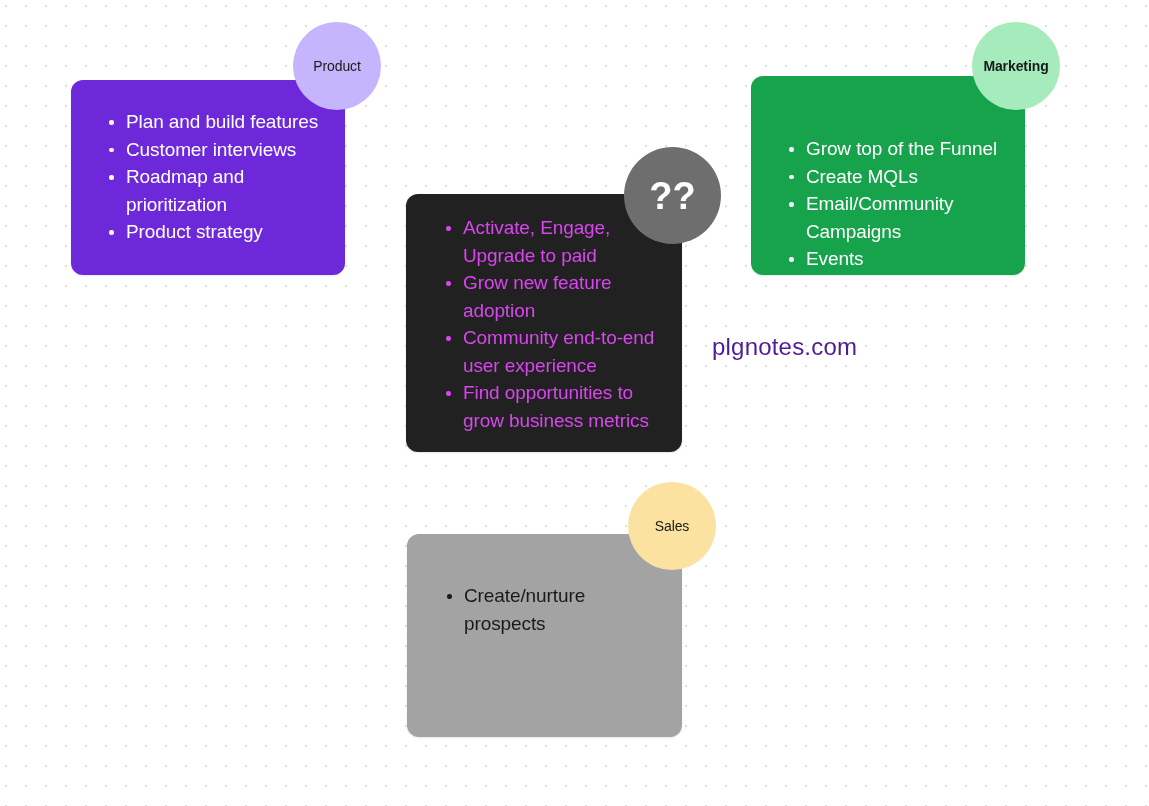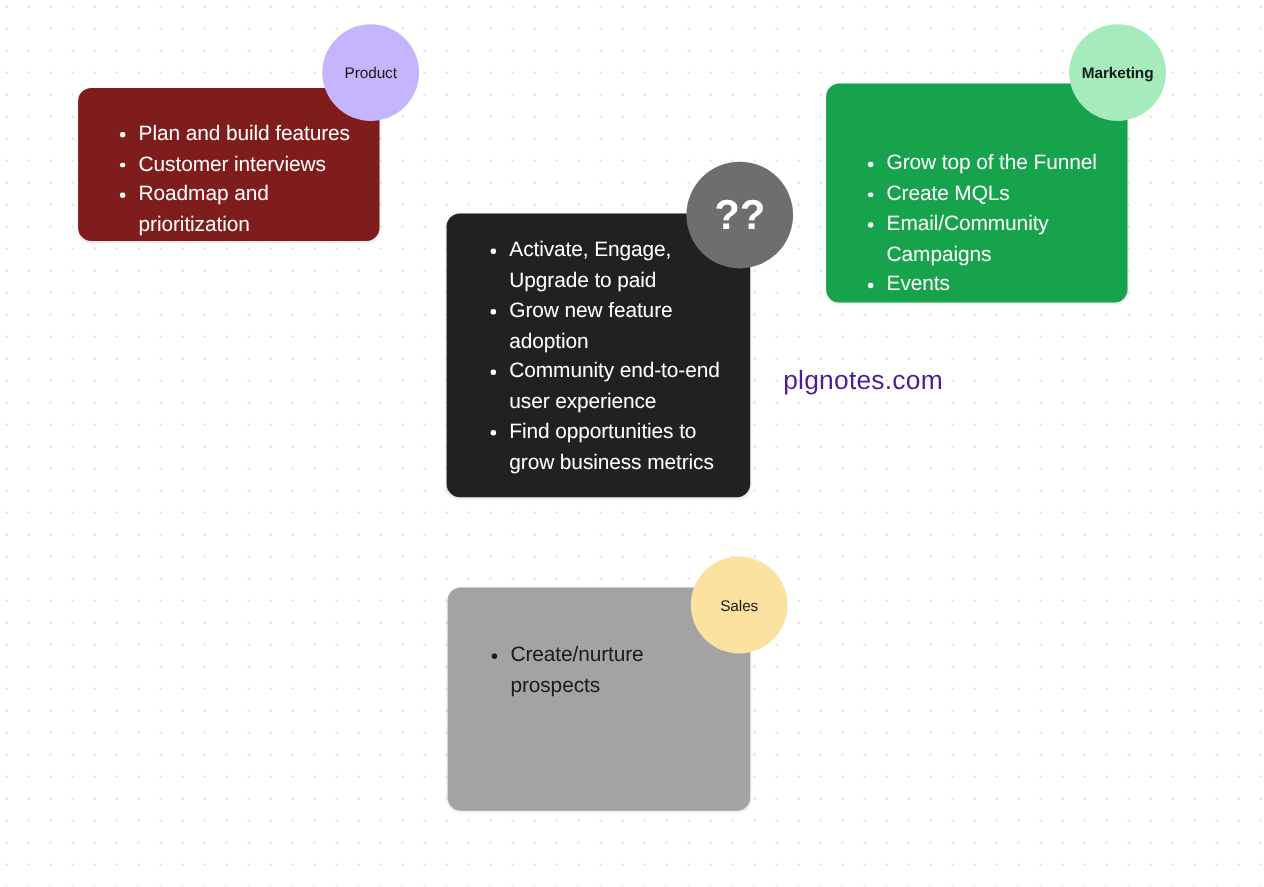--- a/index.html
+++ b/index.html
@@ -66,41 +66,41 @@
     top: 12px;
     width: 4.5px;
     height: 4.5px;
     border-radius: 50%;
     background: currentColor;
   }
 
   
   #card-product {
     left: 71px;  top: 80px;
-    width: 274px; height: 139px;
-    background: #7f1d1d;
+    width: 274px; height: 195px;
+    background: #6d28d9;
     color: #ffffff;
     z-index: 2;
   }
   #card-product .card-list { padding: 28px 16px 0 33px; }
 
   #card-marketing {
     left: 751px; top: 76px;
     width: 274px; height: 199px;
     background: #16a34c;
     color: #ffffff;
     z-index: 2;
   }
   #card-marketing .card-list { padding: 32px 16px 0 33px; margin-top: 27px; }
 
   #card-growth {
     left: 406px; top: 194px;
     width: 276px; height: 258px;
     background: #212121;
-    color: #ffffff;
+    color: #d946ef;
     z-index: 4;
   }
   #card-growth .card-list { padding: 20px 16px 0 35px; }
 
   #card-sales {
     left: 407px; top: 534px;
     width: 275px; height: 203px;
     background: #a3a3a3;
     color: #1a1a1a;
     z-index: 2;
@@ -131,21 +131,21 @@
     z-index: 3;
   }
   #badge-marketing {
     left: 972px; top: 22px;
     width: 88px; height: 88px;
     background: #a5ebbb;
     z-index: 3;
     font-weight: bold;
   }
   #badge-sales {
-    left: 628px; top: 506px;
+    left: 628px; top: 482px;
     width: 88px; height: 88px;
     background: #fbe2a0;
     z-index: 3;
   }
   #badge-growth {
     left: 624px; top: 147px;
     width: 97px; height: 97px;
     background: #6e6e6e;
     z-index: 5;
   }

